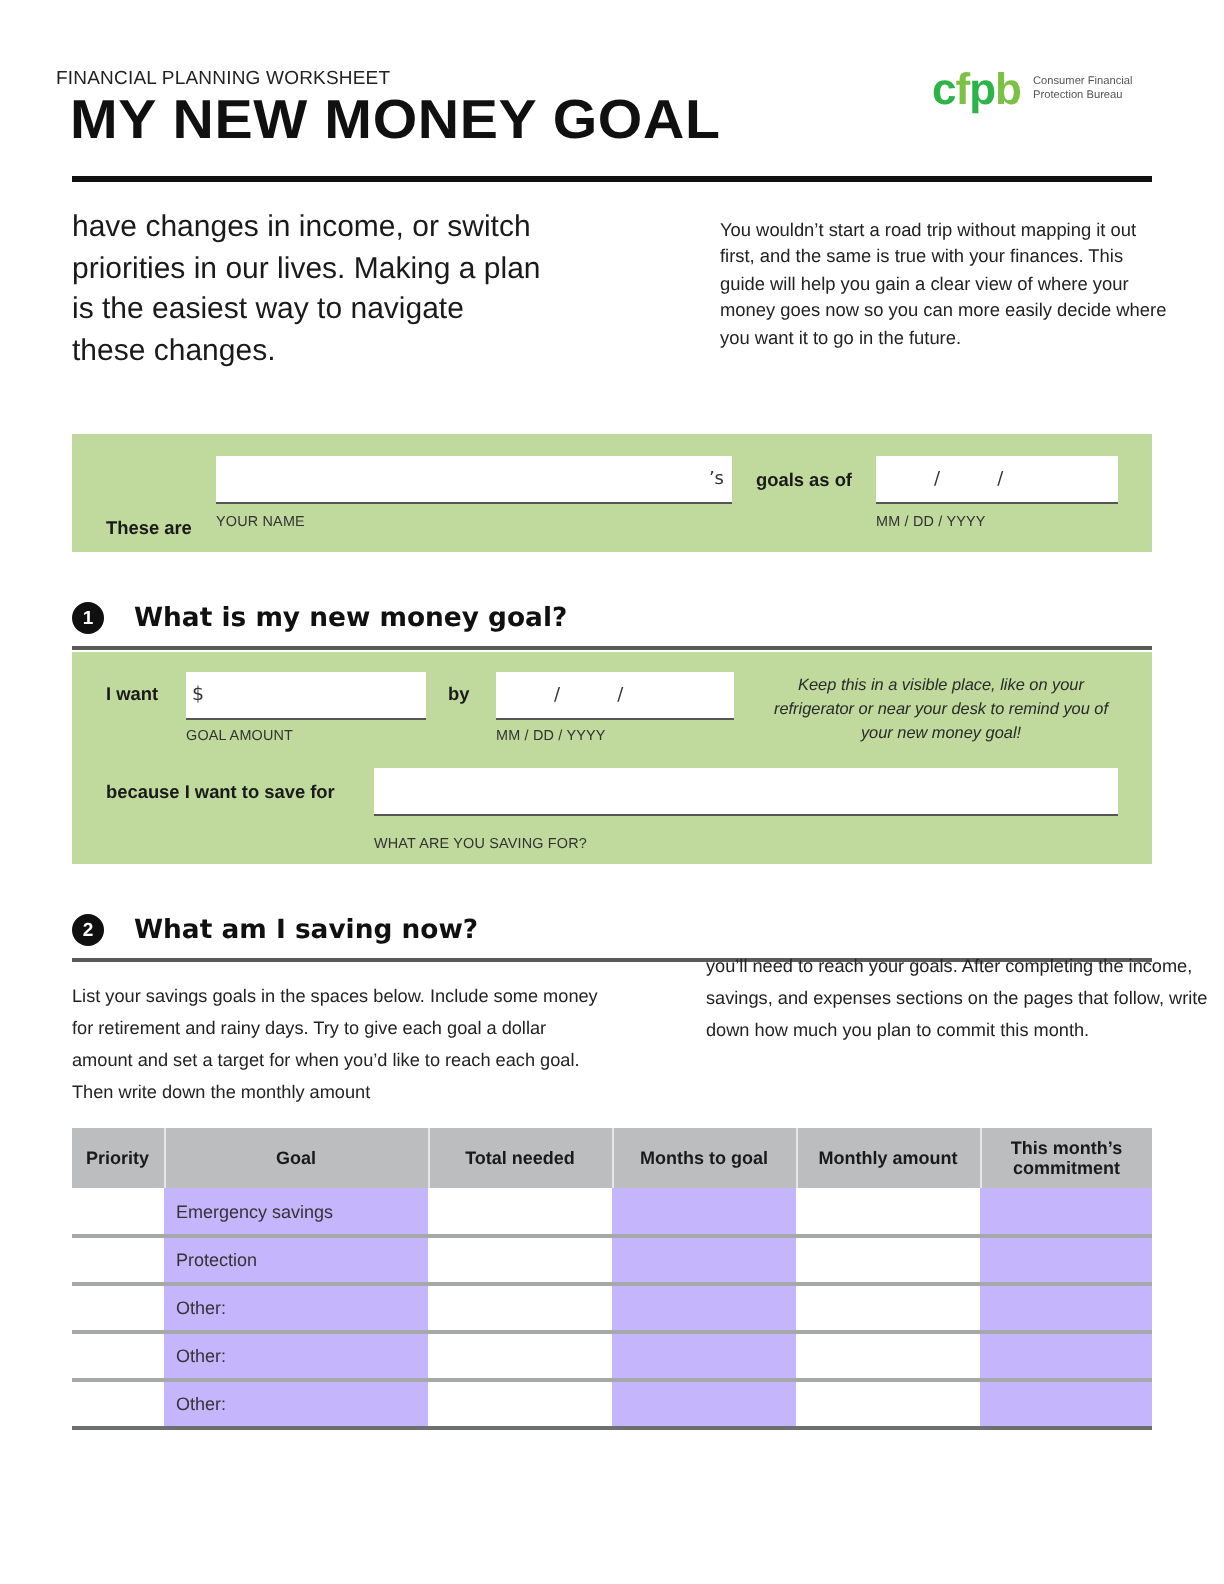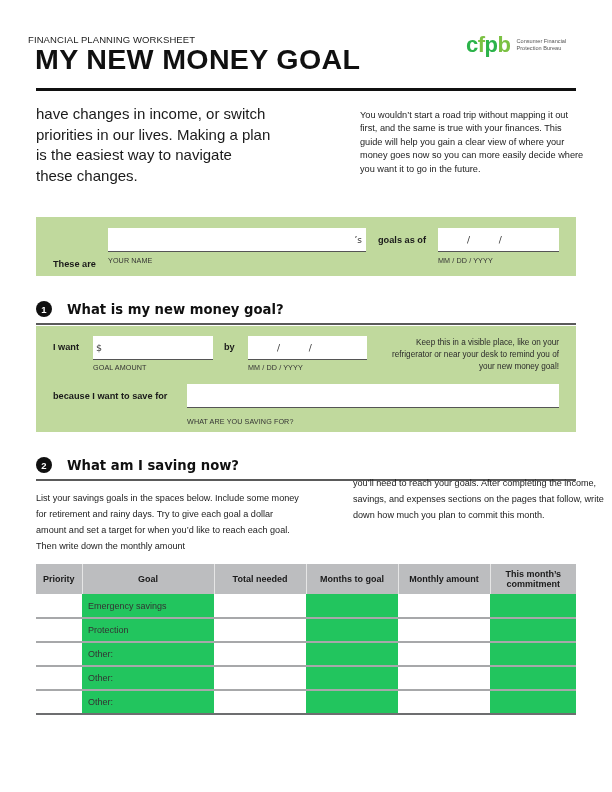--- a/index.html
+++ b/index.html
@@ -26,29 +26,29 @@
   .lbl { font-size: 9.2px; font-weight: bold; color: #1a1a1a; font-family: "Liberation Sans", sans-serif; }
   .field { background: #fff; border-bottom: 1.5px solid #555; height: 24px; }
   .cap { font-size: 7.2px; color: #333; font-family: "Liberation Sans", sans-serif; letter-spacing: 0.1px; }
   .slashes { font-size: 9px; color: #333; }
 
   .sec-h { display: flex; align-items: center; }
   .num { width: 16px; height: 16px; border-radius: 50%; background: #101010; color: #fff; font-size: 9.5px; font-weight: bold; display: flex; align-items: center; justify-content: center; font-family: "Liberation Sans", sans-serif; }
   .sec-title { margin-left: 15px; font-size: 13.2px; font-weight: bold; font-family: "DejaVu Sans", sans-serif; color: #101010; }
   .sec-rule { left: 36px; width: 540px; height: 2px; background: #5a5a5a; }
 
-  .note { left: 382px; top: 337px; width: 177px; font-size: 8.2px; line-height: 11.8px; text-align: right; color: #2a2a2a; font-family: "Liberation Sans", sans-serif; }
+  .note { left: 382px; top: 337px; width: 177px; font-size: 8.2px; line-height: 11.8px; font-style: italic; text-align: center; color: #2a2a2a; font-family: "Liberation Sans", sans-serif; }
 
   .col-text { font-size: 9.1px; line-height: 16px; color: #222; font-family: "Liberation Sans", sans-serif; }
 
   table.goals { position: absolute; left: 36px; top: 564px; width: 540px; border-collapse: collapse; font-family: "Liberation Sans", sans-serif; }
   table.goals th { background: #bcbdbf; height: 30px; font-size: 9px; font-weight: bold; color: #1a1a1a; text-align: center; line-height: 10px; padding: 0 3px; border-left: 1.5px solid #e6e6e6; }
   table.goals th:first-child { border-left: none; }
   table.goals td { height: 24px; font-size: 9px; color: #333; border-bottom: 2px solid #a7a8aa; padding: 0 6px; }
-  table.goals td.shade { background: #22c55e; }
+  table.goals td.shade { background: #c4b5fd; }
   table.goals tr:last-child td { border-bottom: 2px solid #6d6e70; }
 </style>
 </head>
 <body>
 
 <div class="abs kicker">FINANCIAL PLANNING WORKSHEET</div>
 <div class="abs title">MY NEW MONEY GOAL</div>
 <div class="abs logo">
   <div class="logo-mark">
     <span class="c1">c</span><span class="c2">f</span><span class="c1">p</span><span class="c2">b</span>

